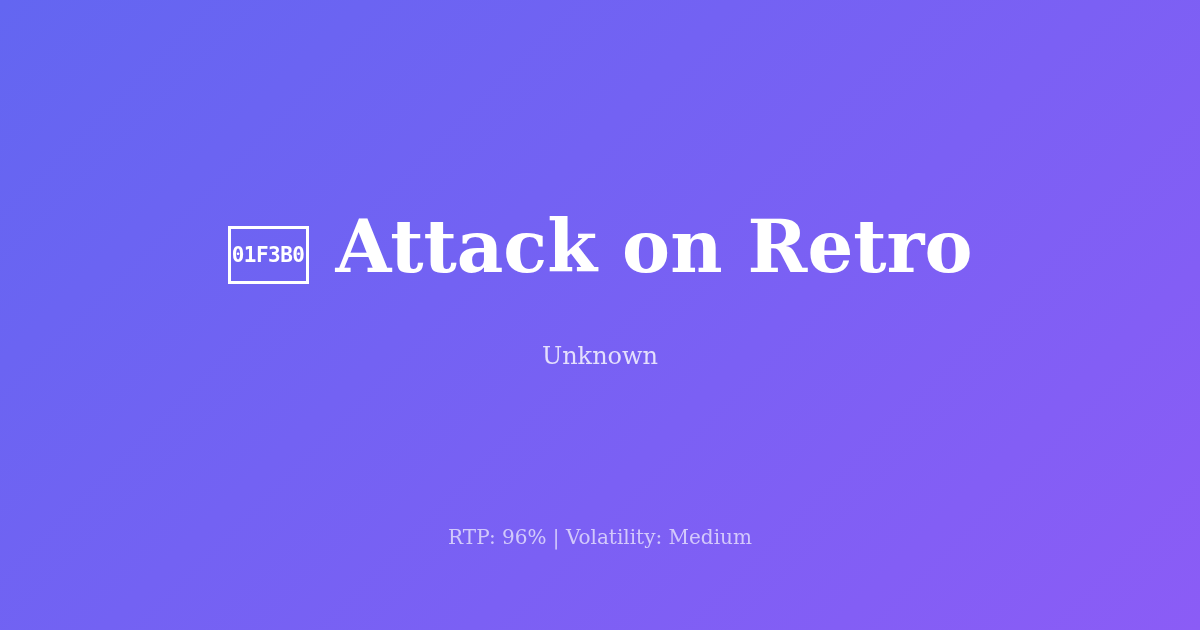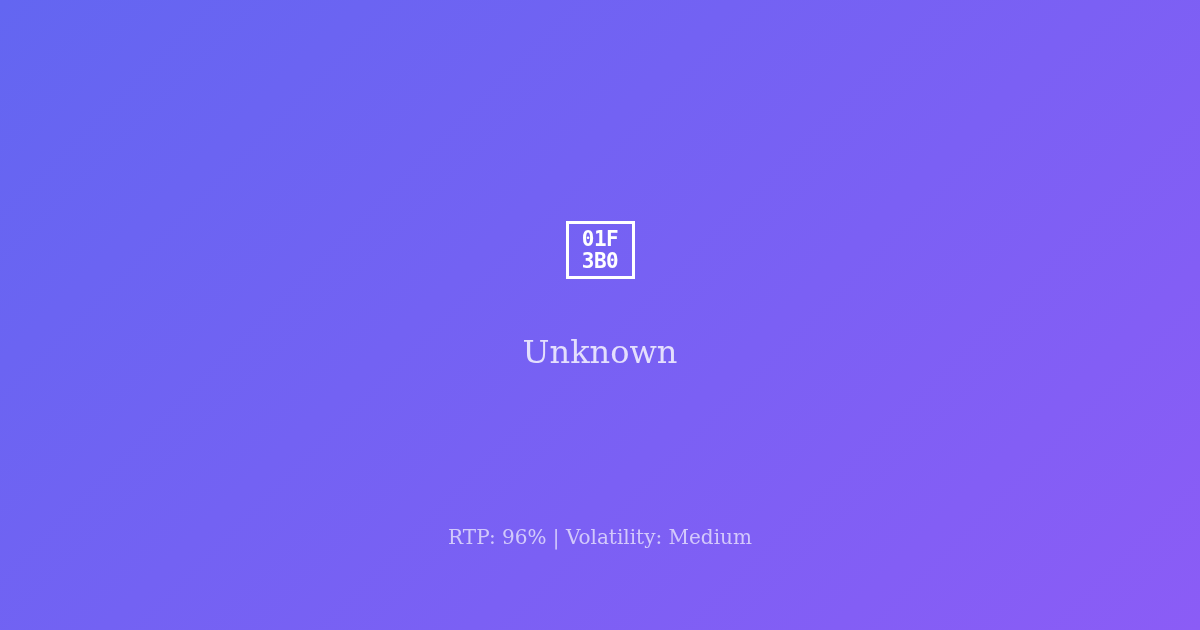--- a/index.html
+++ b/index.html
@@ -44,26 +44,26 @@
     flex-direction: row;
     align-items: center;
     justify-content: center;
     gap: 27px;
     width: 100%;
   }
 
   
   .tofu-glyph {
     box-sizing: border-box;
-    width: 69px;
+    width: 81px;
     height: 58px;
     flex: 0 0 auto;
     border: 3px solid #FFFFFF;
     display: flex;
-    flex-direction: column;
+    flex-direction: row;
     align-items: center;
     justify-content: center;
     color: #FFFFFF;
     font-family: "DejaVu Sans Mono", "Liberation Mono", monospace;
     font-size: 21px;
     font-weight: 700;
     line-height: 22px;
     letter-spacing: -0.5px;
     position: relative;
     top: 2px;
@@ -84,21 +84,21 @@
     line-height: 1.05;
     letter-spacing: 0px;
     white-space: nowrap;
   }
 
   .card-subtitle {
     margin: 0;
     margin-top: 58px;
     color: rgba(255, 255, 255, 0.80);
     font-family: "DejaVu Serif", "Liberation Serif", serif;
-    font-size: 32px;
+    font-size: 24px;
     font-weight: 400;
     line-height: 1.1;
     white-space: nowrap;
   }
 
   
   .card-footer {
     position: absolute;
     left: 0;
     bottom: 81px;
@@ -123,20 +123,21 @@
 
   <div class="card-center">
 
     <div class="title-row">
 
       <span class="tofu-glyph">
         <span class="tofu-row">01F</span>
         <span class="tofu-row">3B0</span>
       </span>
 
+      <h1 class="card-title">Attack on Retro</h1>
 
     </div>
 
     <p class="card-subtitle">Unknown</p>
 
   </div>
 
   <div class="card-footer">
     <span class="card-meta">RTP: 96% | Volatility: Medium</span>
   </div>

